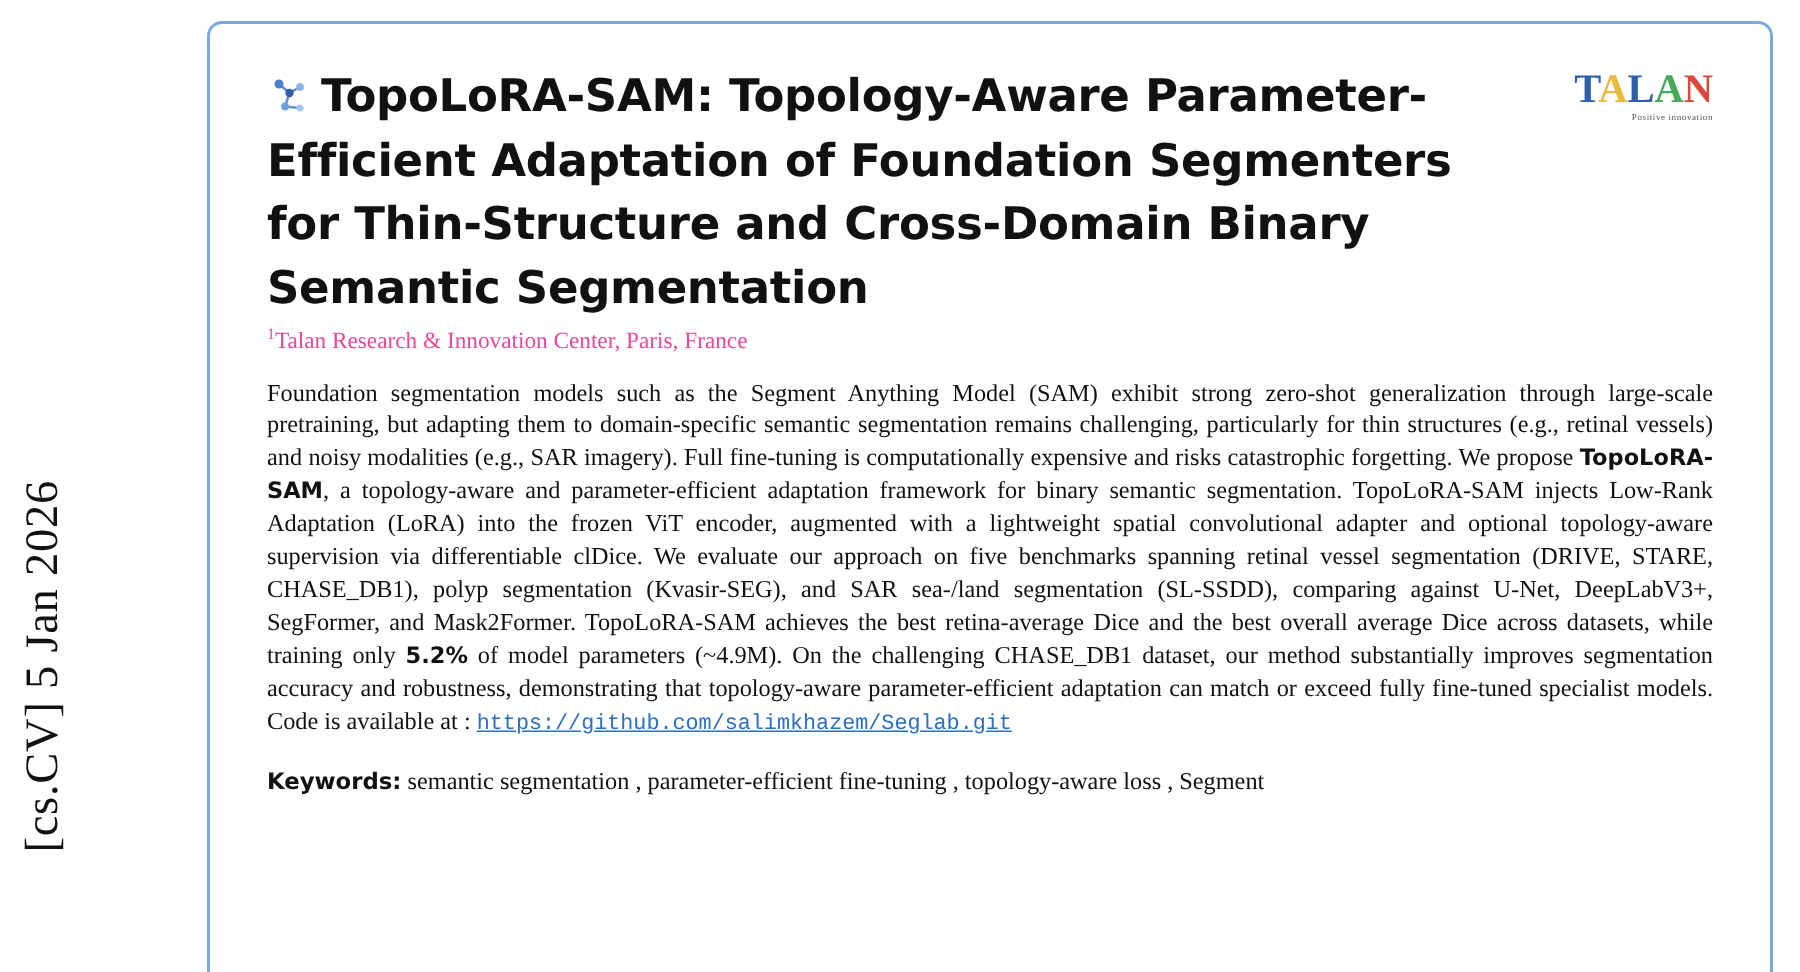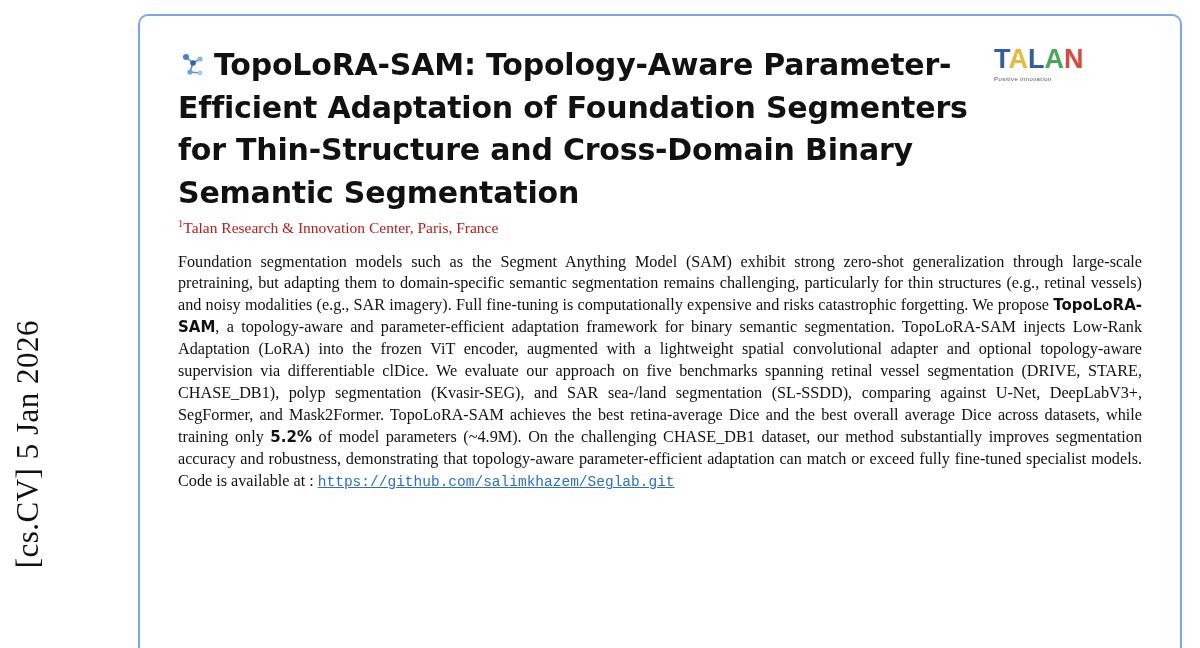--- a/index.html
+++ b/index.html
@@ -66,25 +66,25 @@
   }
   .title-icon {
     display: inline-block;
     vertical-align: -5px;
     width: 30px;
     height: 30px;
     margin-right: 6px;
   }
   .logo {
     position: absolute;
-    right: 16px;
+    right: 0px;
     top: 2px;
     width: 132px;
-    text-align: left;
-    font-family: Liberation Sans, sans-serif;
+    text-align: right;
+    font-family: Liberation Serif, serif;
   }
   .logo .word {
     font-size: 27px;
     font-weight: bold;
     letter-spacing: 0px;
     line-height: 1;
   }
   .logo .t { color: #2f5fa8; }
   .logo .a1 { color: #e8b93a; }
   .logo .l { color: #2f5fa8; }
@@ -101,21 +101,21 @@
     font-weight: bold;
     font-size: 14.5px;
     margin-top: 20px;
     color: #111111;
   }
   .authors sup { font-weight: bold; font-size: 10px; }
   .affil {
     font-family: "Liberation Serif", serif;
     font-size: 15.5px;
     margin-top: 4px;
-    color: #b91c1c;
+    color: #ec4899;
   }
   .affil sup { font-size: 10.5px; }
   .abstract {
     margin-top: 14px;
     font-family: "Liberation Serif", serif;
     font-size: 16.2px;
     line-height: 1.355;
     text-align: justify;
     color: #111111;
   }
@@ -166,16 +166,17 @@
                 <circle cx="12" cy="22" r="2.6" fill="#6fa0dd"></circle>
                 <circle cx="22" cy="23" r="2.4" fill="#a9c8ef"></circle>
               </svg></span><span>TopoLoRA-SAM: Topology-Aware Parameter-Efficient Adaptation of Foundation Segmenters for Thin-Structure and Cross-Domain Binary Semantic Segmentation</span></h1>
       </div>
 
 
       <div class="affil"><sup>1</sup><span>Talan Research &amp; Innovation Center, Paris, France</span></div>
 
       <div class="abstract"><span>Foundation segmentation models such as the Segment Anything Model (SAM) exhibit strong zero-shot generalization through large-scale pretraining, but adapting them to domain-specific semantic segmentation remains challenging, particularly for thin structures (e.g., retinal vessels) and noisy modalities (e.g., SAR imagery). Full fine-tuning is computationally expensive and risks catastrophic forgetting. We propose </span><b>TopoLoRA-SAM</b><span>, a topology-aware and parameter-efficient adaptation framework for binary semantic segmentation. TopoLoRA-SAM injects Low-Rank Adaptation (LoRA) into the frozen ViT encoder, augmented with a lightweight spatial convolutional adapter and optional topology-aware supervision via differentiable clDice. We evaluate our approach on five benchmarks spanning retinal vessel segmentation (DRIVE, STARE, CHASE_DB1), polyp segmentation (Kvasir-SEG), and SAR sea-/land segmentation (SL-SSDD), comparing against U-Net, DeepLabV3+, SegFormer, and Mask2Former. TopoLoRA-SAM achieves the best retina-average Dice and the best overall average Dice across datasets, while training only </span><b>5.2%</b><span> of model parameters (~4.9M). On the challenging CHASE_DB1 dataset, our method substantially improves segmentation accuracy and robustness, demonstrating that topology-aware parameter-efficient adaptation can match or exceed fully fine-tuned specialist models. Code is available at : </span><a class="mono-link" href="#">https://github.com/salimkhazem/Seglab.git</a></div>
 
+      <div class="keywords"><span class="kw-label">Keywords:</span> <span>semantic segmentation , parameter-efficient fine-tuning , topology-aware loss , Segment</span></div>
 
     </div>
   </div>
 </div>
 
 </body></html>

